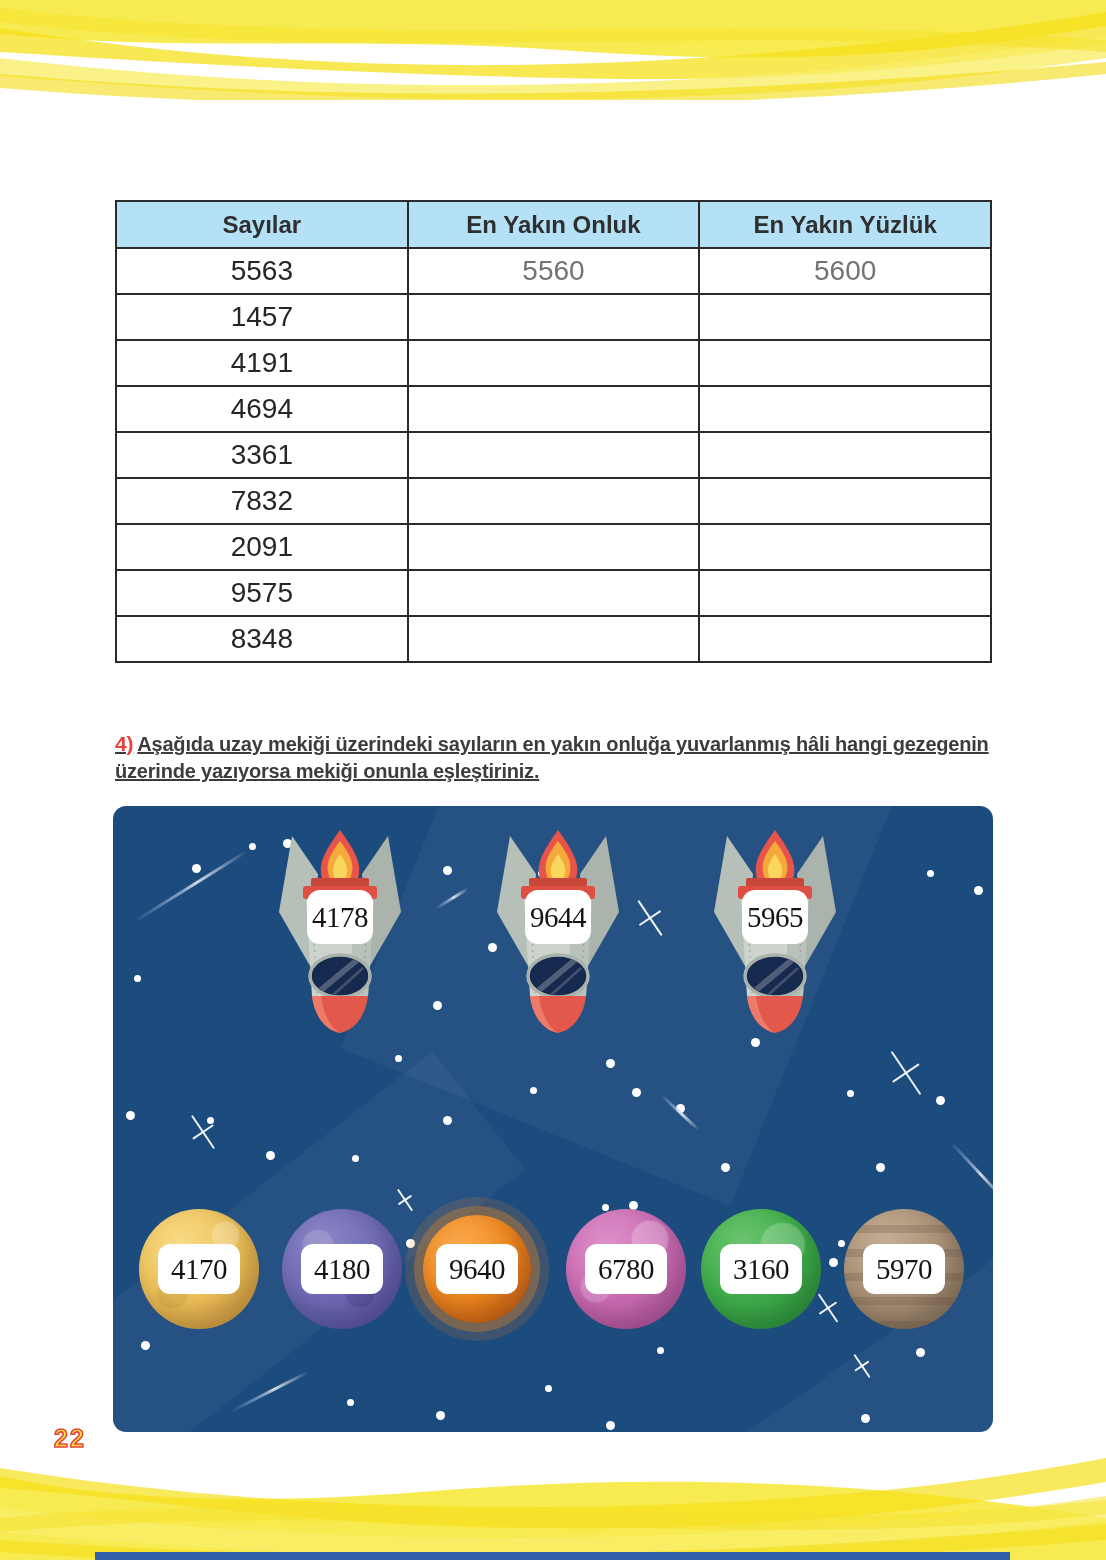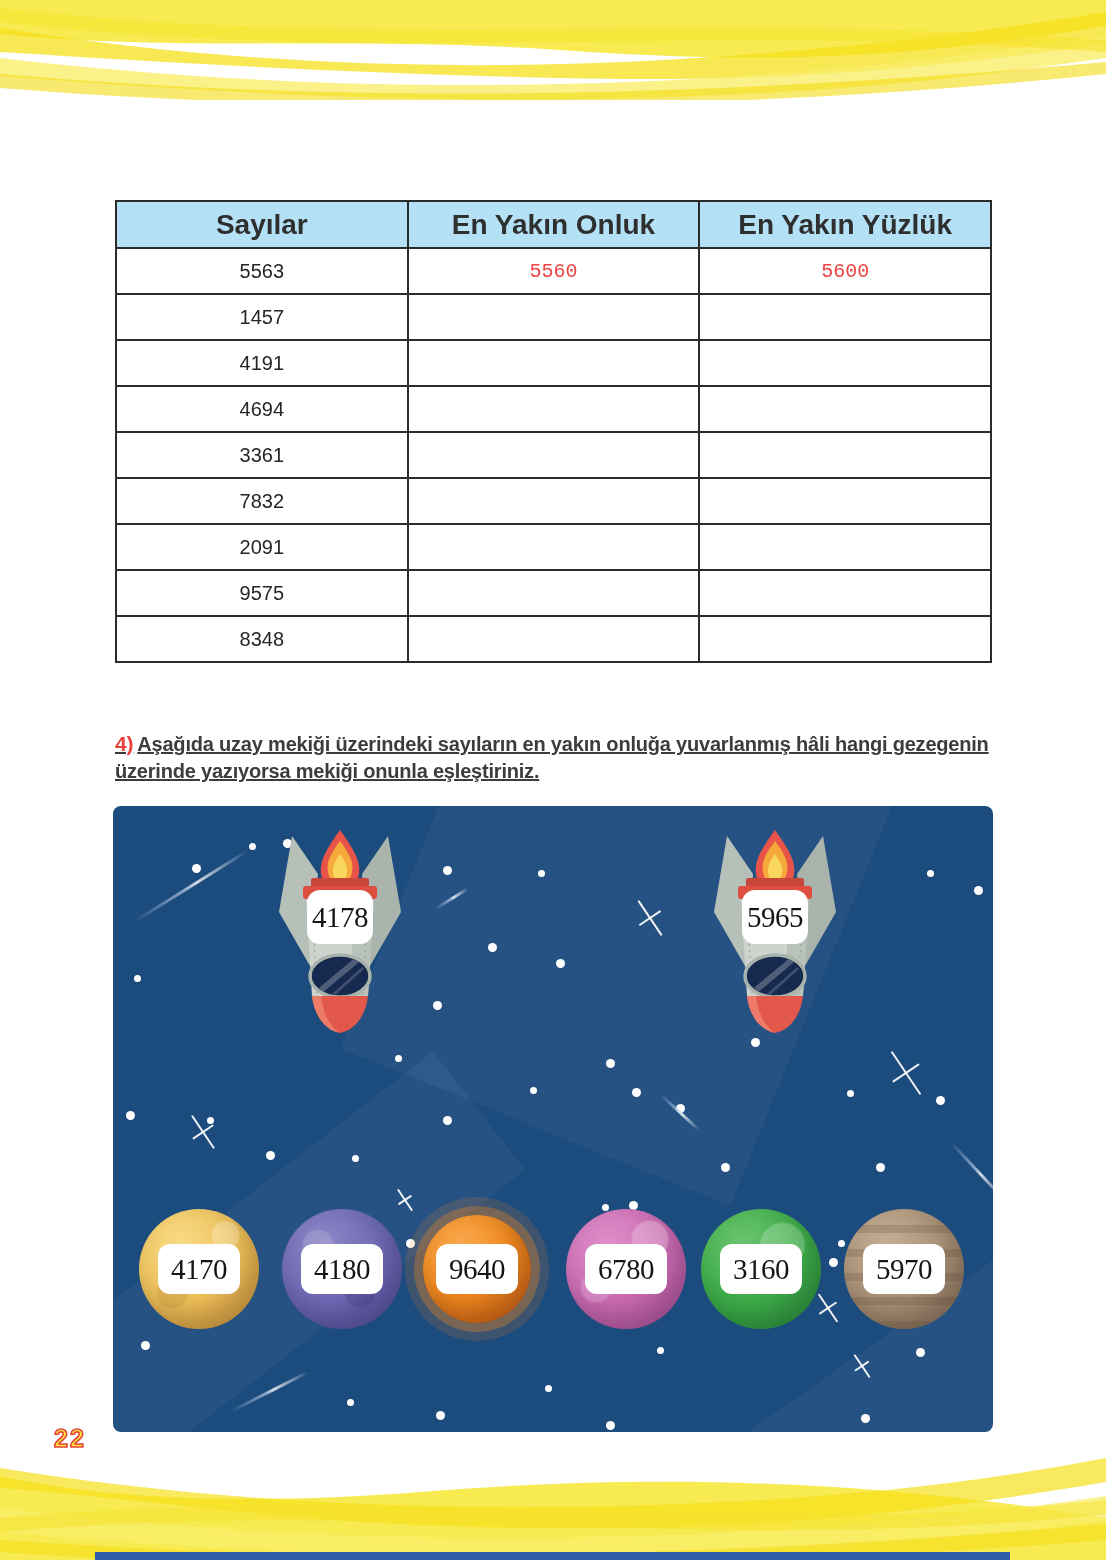--- a/index.html
+++ b/index.html
@@ -16,26 +16,26 @@
   .question{position:absolute;left:115px;width:880px;font-size:20px;line-height:27px;
             font-weight:600;color:#3c3c3c;letter-spacing:-0.2px;}
   .q3{top:112px;}
   .q4{top:710px;text-decoration:underline;}
   .qnum{color:#e8433b;font-weight:700;font-size:21px;padding-right:4px;}
 
   
   .table-wrap{position:absolute;left:115px;top:200px;width:877px;}
   table.round{border-collapse:collapse;width:100%;table-layout:fixed;}
   table.round th,table.round td{border:2px solid #2b2b2b;text-align:center;vertical-align:middle;}
-  table.round th{height:43px;background:#b5e1f7;font-size:28px;font-weight:600;color:#2f2f2f;}
-  table.round td{height:42px;font-size:20px;font-weight:500;color:#262626;background:#fff;text-align:center;}
-  table.round td.red{color:#ef4444;font-family:Liberation Mono, monospace;}
-
-  
-  .panel{position:absolute;left:113px;top:806px;width:880px;height:626px;border-radius:8px;
+  table.round th{height:43px;background:#b5e1f7;font-size:24px;font-weight:600;color:#2f2f2f;}
+  table.round td{height:42px;font-size:28px;font-weight:500;color:#262626;background:#fff;text-align:center;}
+  table.round td.red{color:#737373;}
+
+  
+  .panel{position:absolute;left:113px;top:806px;width:880px;height:626px;border-radius:13px;
          background:#1c4b7e;overflow:hidden;}
   .lightband{position:absolute;background:rgba(255,255,255,0.045);}
   .dot{position:absolute;border-radius:50%;background:#ffffff;}
   .sparkle{position:absolute;}
   .sparkle::before,.sparkle::after{content:"";position:absolute;left:50%;top:50%;
       background:rgba(255,255,255,0.92);border-radius:2px;}
   .sparkle::before{width:100%;height:2px;transform:translate(-50%,-50%) rotate(56deg);}
   .sparkle::after{width:62%;height:2px;transform:translate(-50%,-50%) rotate(-34deg);}
   .streak{position:absolute;height:3px;border-radius:2px;
       background:linear-gradient(90deg,rgba(255,255,255,0) 0%,rgba(176,198,228,0.75) 45%,
@@ -245,20 +245,26 @@
         </g>
       </defs>
     </svg>
 
     <div class="rocket" style="left:152px">
       <svg viewBox="0 0 150 208">
           <use href="#rocket-shape"></use>
         </svg>
       <div class="rocket-label">4178</div>
     </div>
+    <div class="rocket" style="left:370px">
+      <svg viewBox="0 0 150 208">
+          <use href="#rocket-shape"></use>
+        </svg>
+      <div class="rocket-label">9644</div>
+    </div>
     <div class="rocket" style="left:587px">
       <svg viewBox="0 0 150 208">
           <use href="#rocket-shape"></use>
         </svg>
       <div class="rocket-label">5965</div>
     </div>
 
     <div id="planets">
         <div class="planet yellow" style="left: 26px; top: 403px; --lite: #f7da85; --base: #eec25a; --shade: #d5923a;">
           <div class="planet-label">4170</div>

